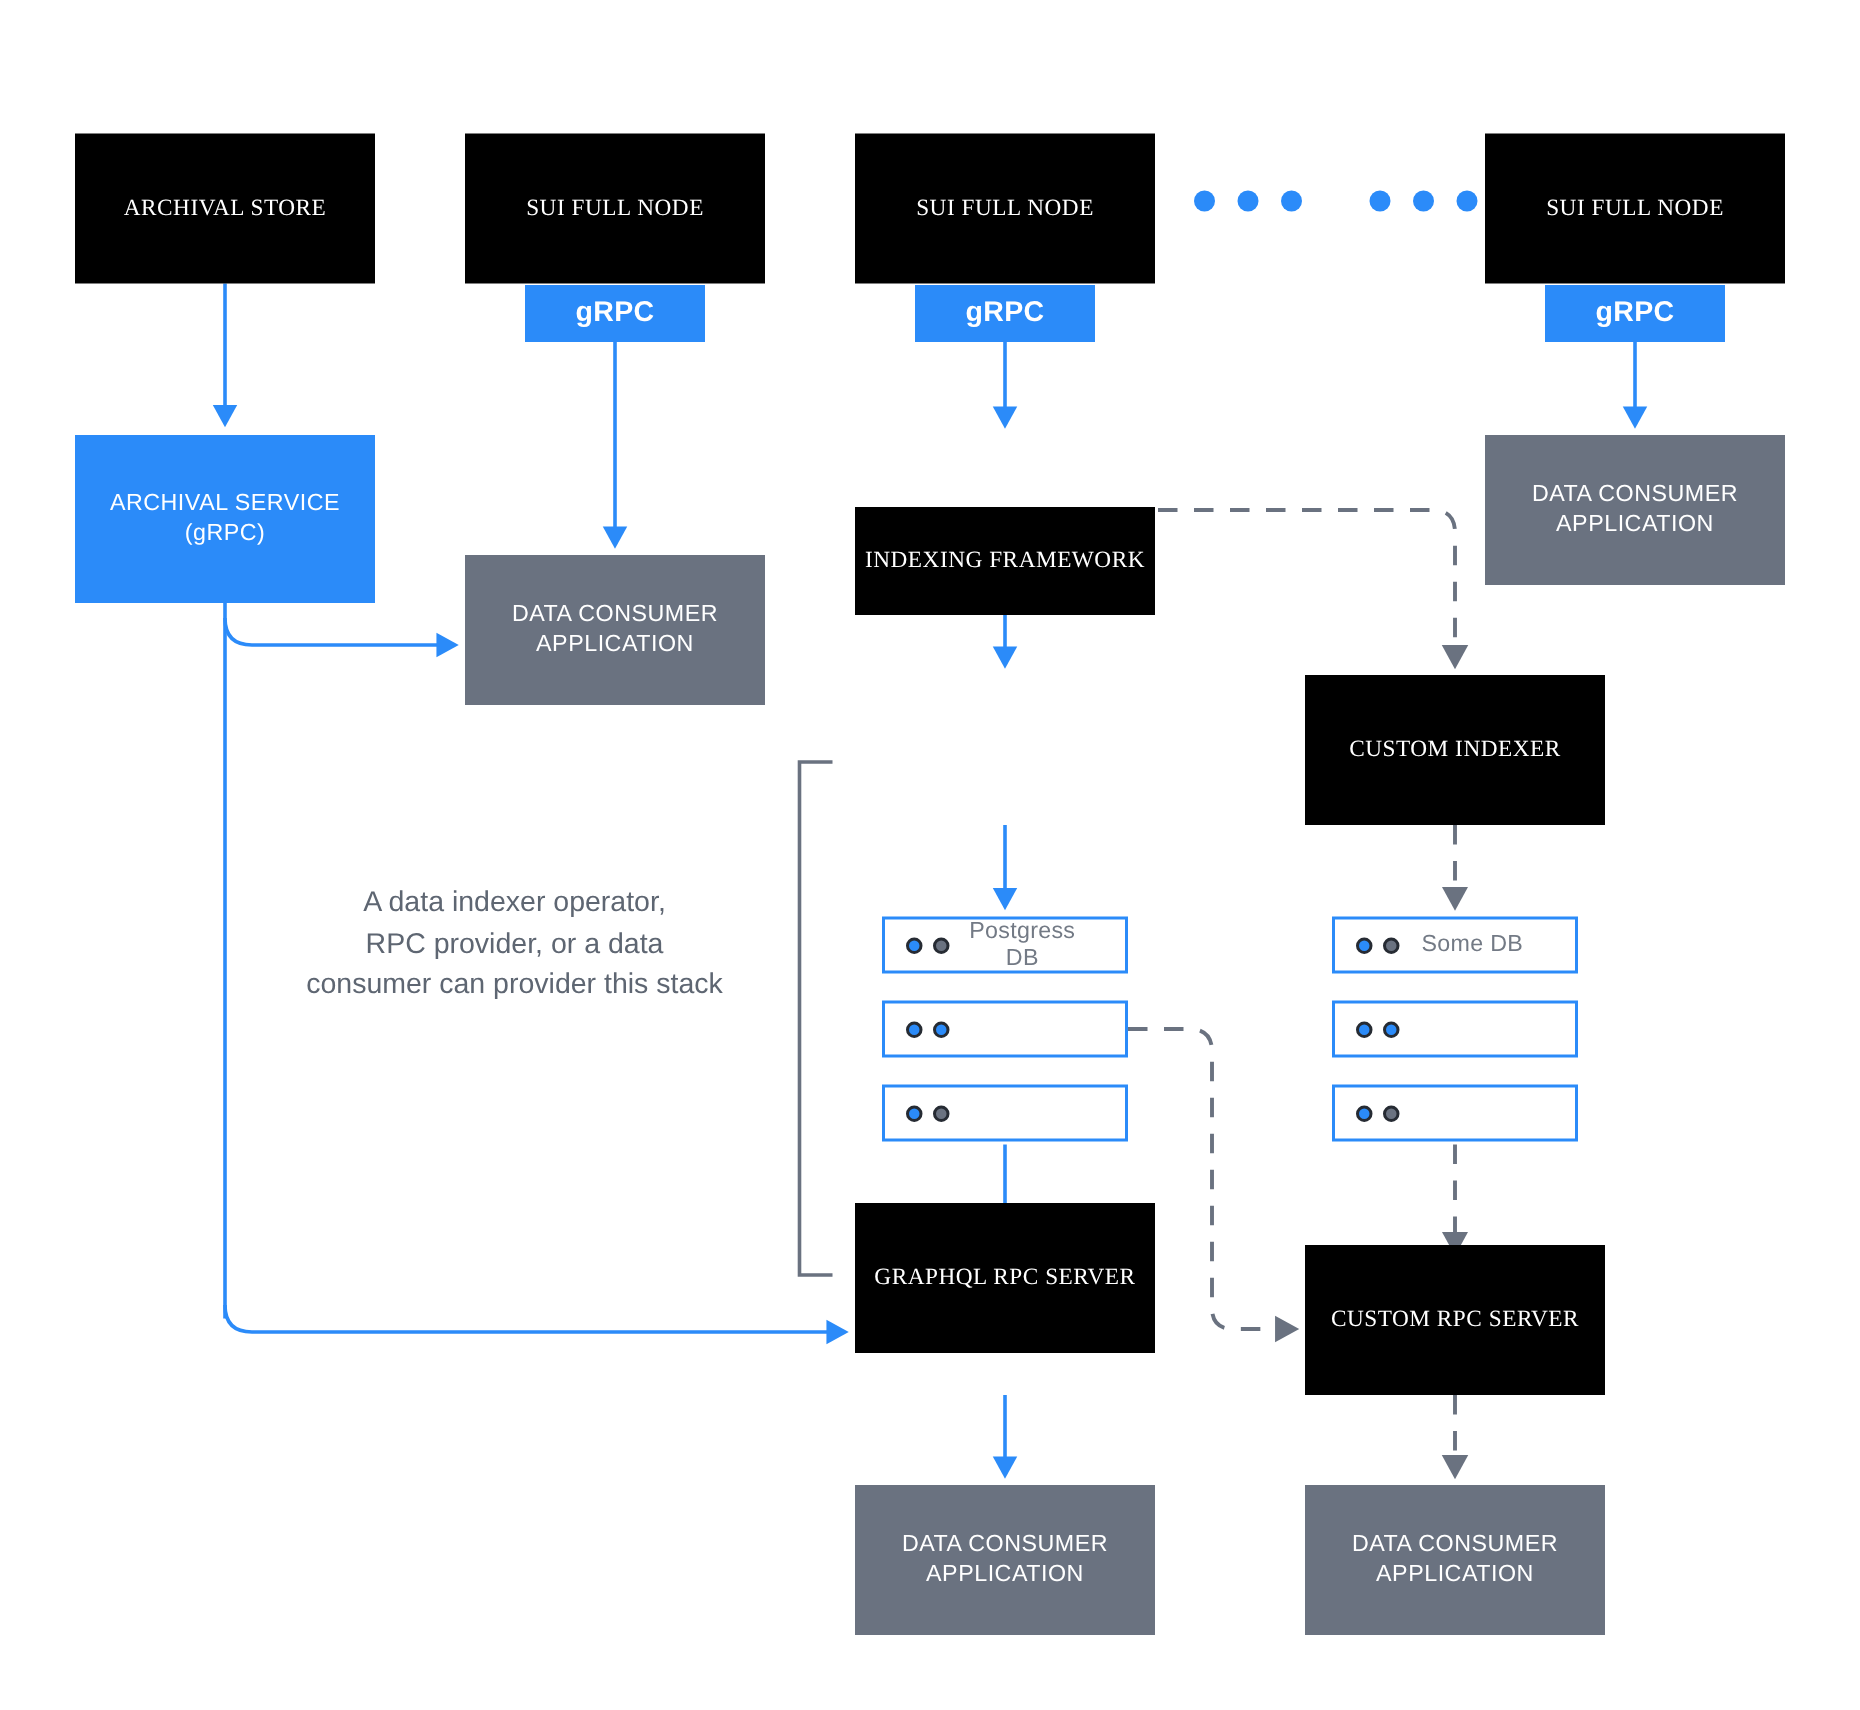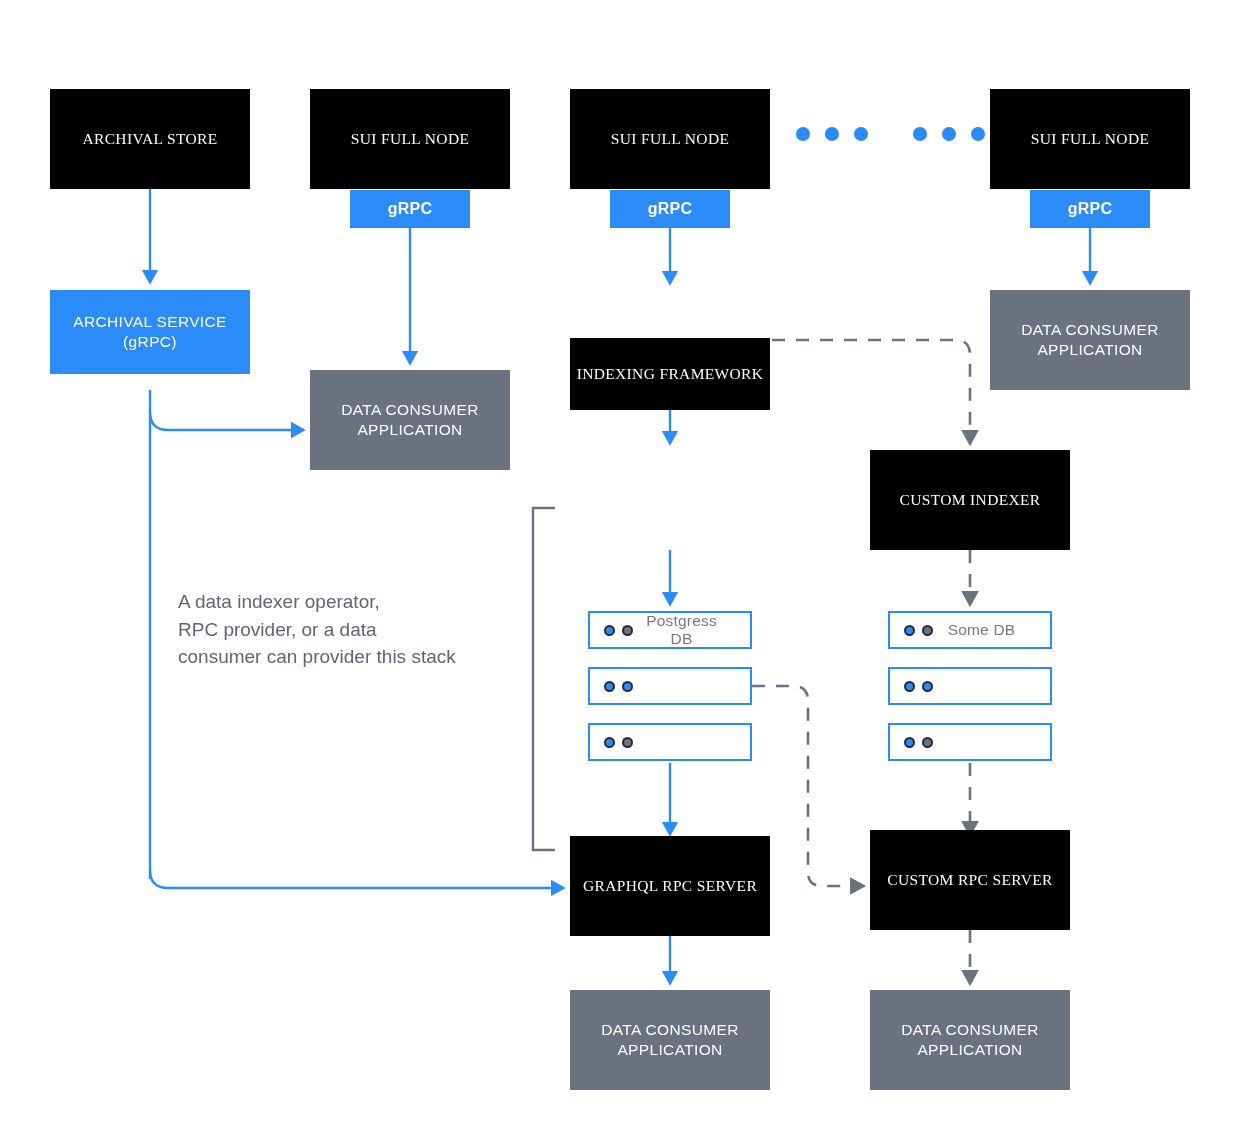--- a/index.html
+++ b/index.html
@@ -54,21 +54,21 @@
   .node.gray {
     background: #6A7280;
     color: #ffffff;
     font-size: 15.5px;
     font-weight: 500;
     letter-spacing: 0.35px;
   }
   .node.grpc {
     background: #2B8BF9;
     color: #ffffff;
-    font-size: 16px;
+    font-size: 19px;
     font-weight: 600;
     letter-spacing: 0.2px;
   }
   .db {
     position: absolute;
     box-sizing: border-box;
     border: 2px solid #2B8BF9;
     background: #ffffff;
     display: flex;
     align-items: center;
@@ -96,21 +96,21 @@
     font-size: 15.5px;
     font-weight: 400;
     padding-right: 20px;
     letter-spacing: 0.2px;
   }
   .annotation {
     position: absolute;
     color: #5E6672;
     font-size: 19px;
     line-height: 1.46;
-    text-align: left;
+    text-align: center;
     font-weight: 400;
   }
   .dotgroup {
     position: absolute;
     display: flex;
     gap: 15px;
     align-items: center;
   }
   .bigdot {
     width: 14px;
@@ -181,21 +181,21 @@
     <path d="M752,686 L793,686 Q808,686 808,701 L808,872 Q808,886 822,886 L862,886" fill="none" stroke="#6A7280" stroke-width="2.6" stroke-dasharray="13,11" marker-end="url(#arrow-gray)"></path>
 
     
     <path d="M555,508 L533,508 L533,850 L555,850" fill="none" stroke="#6A7280" stroke-width="2.4" stroke-linejoin="miter"></path>
   </svg>
 
   <div class="node black" style="left:50px; top:89px; width:200px; height:100px;">
     <span>ARCHIVAL STORE</span>
   </div>
 
-  <div class="node blue" style="left:50px; top:290px; width:200px; height:84px; flex-direction:column;">
+  <div class="node blue" style="left:50px; top:290px; width:200px; height:112px; flex-direction:column;">
     <span>ARCHIVAL SERVICE</span>
     <span>(gRPC)</span>
   </div>
 
   <div class="node black" style="left:310px; top:89px; width:200px; height:100px;">
     <span>SUI FULL NODE</span>
   </div>
 
   <div class="node grpc" style="left:350px; top:190px; width:120px; height:38px;">
     <span>gRPC</span>
@@ -242,21 +242,21 @@
   </div>
 
   <div class="db" style="left:588px; top:723px; width:164px; height:38px;">
     <span class="dots">
       <span class="dot-ring dot-blue"></span>
       <span class="dot-ring dot-gray"></span>
     </span>
     <span class="db-label"></span>
   </div>
 
-  <div class="node black" style="left:570px; top:836px; width:200px; height:100px;">
+  <div class="node black" style="left:570px; top:802px; width:200px; height:100px;">
     <span>GRAPHQL RPC SERVER</span>
   </div>
 
   <div class="node gray" style="left:570px; top:990px; width:200px; height:100px; flex-direction:column;">
     <span>DATA CONSUMER</span>
     <span>APPLICATION</span>
   </div>
 
   <div class="node black" style="left:870px; top:450px; width:200px; height:100px;">
     <span>CUSTOM INDEXER</span>

